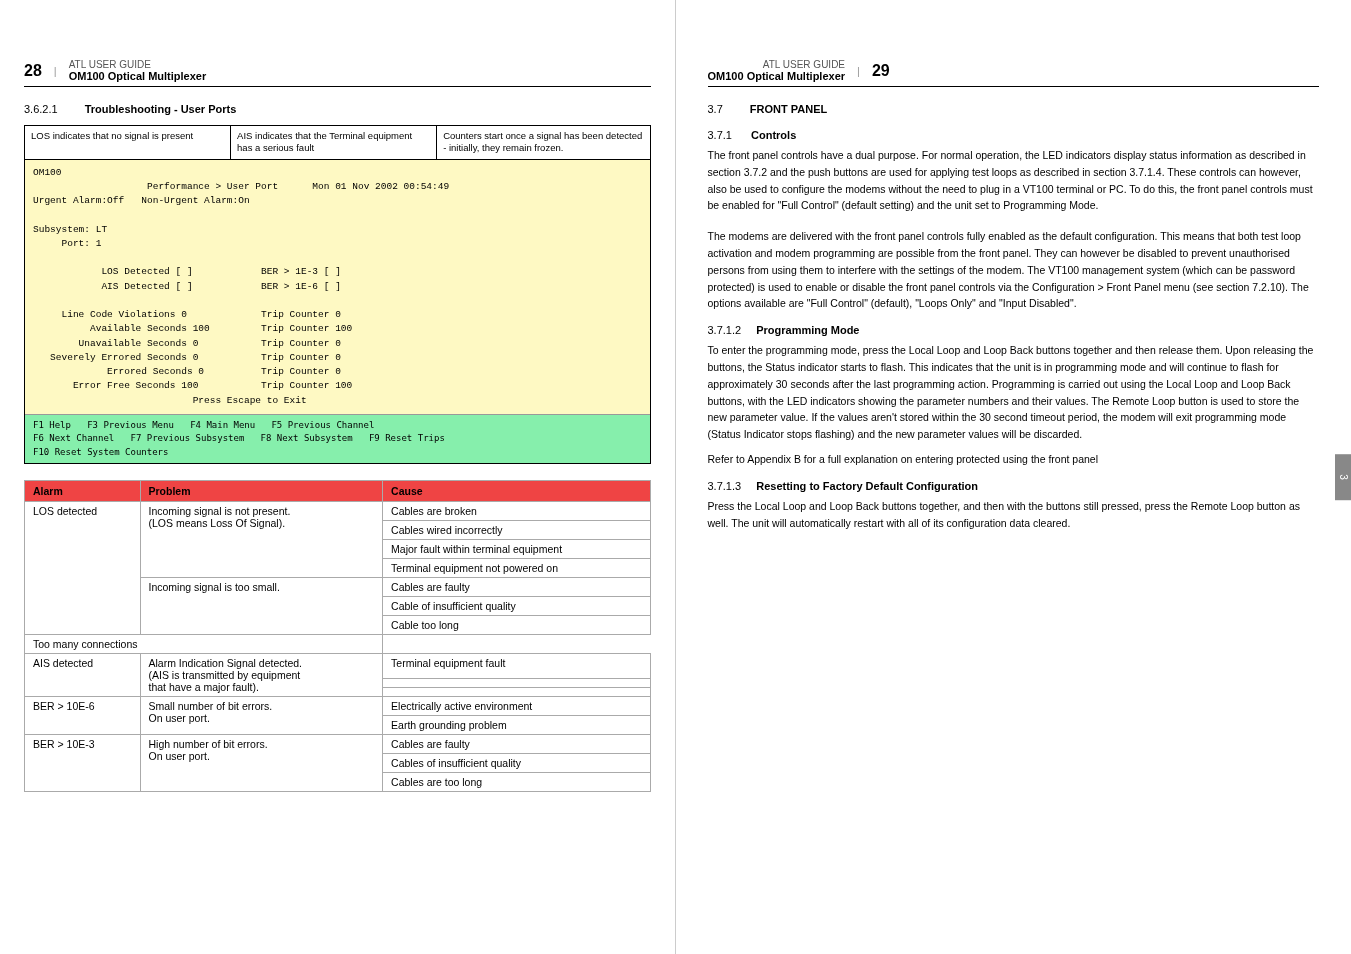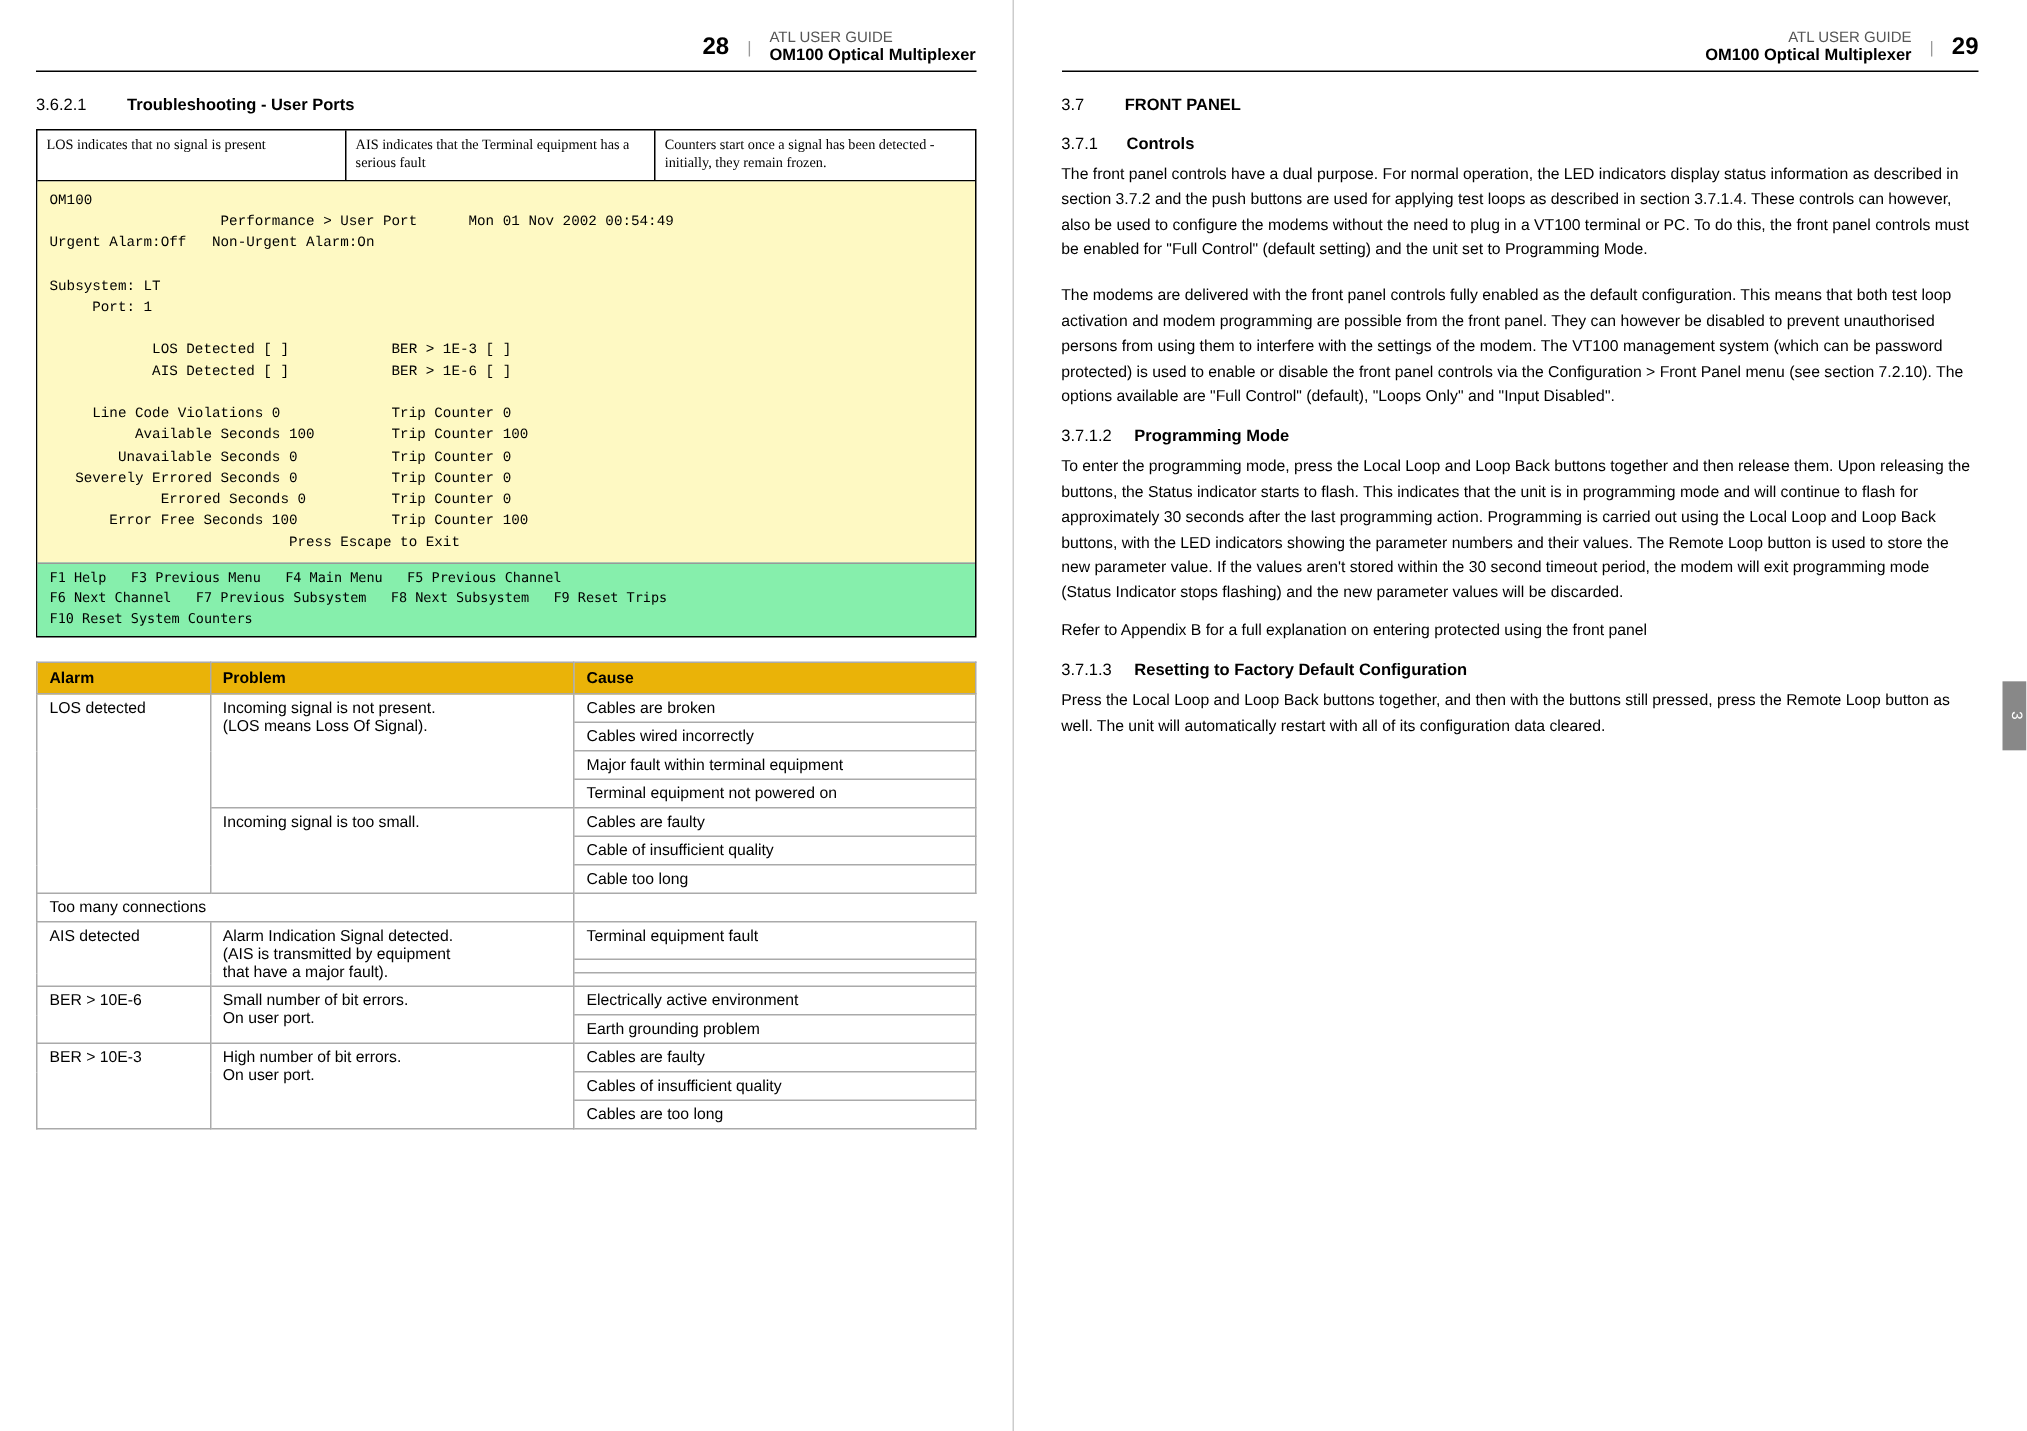--- a/index.html
+++ b/index.html
@@ -18,25 +18,26 @@
       padding: 20px 24px;
       position: relative;
     }
     .page-right {
       width: 50%;
       padding: 20px 32px;
       position: relative;
     }
     .page-header {
       display: flex;
-      justify-content: flex-end;
+      justify-content: flex-start;
       align-items: flex-start;
       margin-bottom: 16px;
       border-bottom: 1px solid #000;
       padding-bottom: 4px;
+      margin-top: 39px;
     }
     .page-header-left {
       display: flex;
       align-items: center;
       gap: 12px;
     }
     .page-number {
       font-size: 16px;
       font-weight: bold;
     }
@@ -88,21 +89,21 @@
       margin-bottom: 16px;
     }
     .terminal-annotations {
       display: flex;
       border-bottom: 1px solid #000;
     }
     .annotation-box {
       border-right: 1px solid #000;
       padding: 4px 6px;
       font-size: 9.5px;
-      font-family: Liberation Serif, serif;
+      font-family: Liberation Sans, sans-serif;
       line-height: 1.3;
     }
     .annotation-box:last-child {
       border-right: none;
     }
     .annotation-box-1 { width: 33%; }
     .annotation-box-2 { width: 33%; }
     .annotation-box-3 { width: 34%; }
     .terminal-screen {
       background: #fef9c3;
@@ -119,21 +120,21 @@
     }
 
     
     .alarm-table {
       width: 100%;
       border-collapse: collapse;
       font-size: 10.5px;
       margin-top: 8px;
     }
     .alarm-table th {
-      background: #eab308;
+      background: #ef4444;
       border: 1px solid #aaa;
       padding: 4px 8px;
       text-align: left;
       font-weight: bold;
     }
     .alarm-table td {
       border: 1px solid #aaa;
       padding: 3px 8px;
       vertical-align: top;
     }

